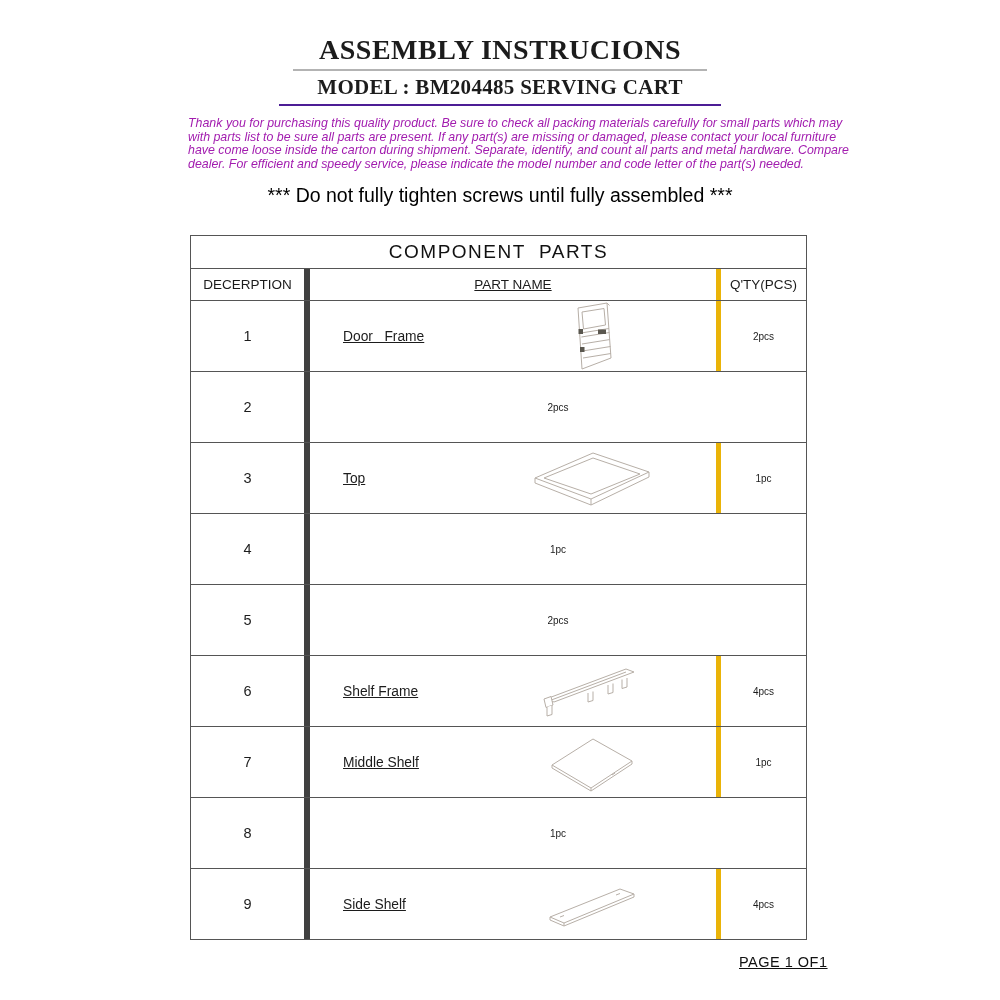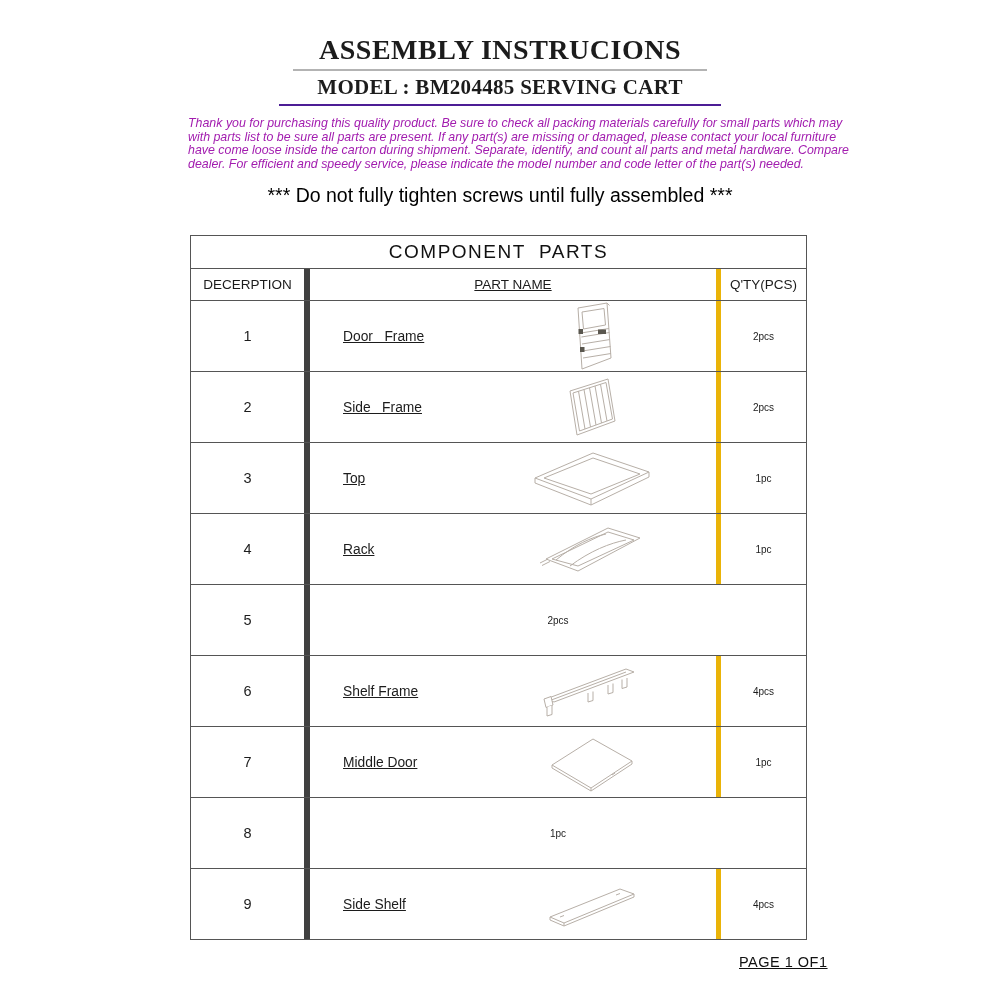--- a/index.html
+++ b/index.html
@@ -116,35 +116,20 @@
               <rect x="33" y="28.5" width="8" height="4.5"></rect>
             </g>
           </svg>
         </span>
       </div>
       <div class="c3">2pcs</div>
     </div>
 
     <div class="t-row">
       <div class="c1">2</div>
-      <div class="c2"><span>Side   Frame</span>
-        <span class="drawing">
-          <svg viewBox="0 0 62 62" width="62" height="62">
-            <g fill="none" stroke="#b7afa7" stroke-width="1">
-              <polygon points="9,15 47,3 54,45 16,59" fill="#fff"></polygon>
-              <polygon points="12,17 45,6.5 51.5,43 18.5,55"></polygon>
-              <line x1="17.5" y1="15.2" x2="24" y2="53"></line>
-              <line x1="23" y1="13.5" x2="29.5" y2="51"></line>
-              <line x1="28.5" y1="11.8" x2="35" y2="49"></line>
-              <line x1="34" y1="10" x2="40.5" y2="47"></line>
-              <line x1="39.5" y1="8.3" x2="46" y2="45"></line>
-            </g>
-          </svg>
-        </span>
-      </div>
       <div class="c3">2pcs</div>
     </div>
 
     <div class="t-row">
       <div class="c1">3</div>
       <div class="c2"><span>Top</span>
         <span class="drawing">
           <svg viewBox="0 0 122 58" width="122" height="58">
             <g fill="none" stroke="#b7afa7" stroke-width="1">
               <polygon points="4,29 62,4 118,23 60,50" fill="#fff"></polygon>
@@ -152,33 +137,20 @@
               <path d="M4,29 L4,34 L60,56 L118,28 L118,23 M60,50 L60,56"></path>
             </g>
           </svg>
         </span>
       </div>
       <div class="c3">1pc</div>
     </div>
 
     <div class="t-row">
       <div class="c1">4</div>
-      <div class="c2"><span>Rack</span>
-        <span class="drawing">
-          <svg viewBox="0 0 108 60" width="108" height="60">
-            <g fill="none" stroke="#b7afa7" stroke-width="1">
-              <polygon points="8,40 70,9 102,19 40,52" fill="#fff"></polygon>
-              <polygon points="14,40 70,13 96,21 40,47"></polygon>
-              <path d="M18,41 C36,26 54,18 68,15"></path>
-              <path d="M32,47 C52,32 72,24 88,21"></path>
-              <path d="M2,44 L10,40 M4,46.5 L12,42.5"></path>
-            </g>
-          </svg>
-        </span>
-      </div>
       <div class="c3">1pc</div>
     </div>
 
     <div class="t-row">
       <div class="c1">5</div>
       <div class="c3">2pcs</div>
     </div>
 
     <div class="t-row">
       <div class="c1">6</div>
@@ -195,21 +167,21 @@
               <path d="M86,18.5 L86,27.5 L91,26 L91,17" fill="#fff"></path>
             </g>
           </svg>
         </span>
       </div>
       <div class="c3">4pcs</div>
     </div>
 
     <div class="t-row">
       <div class="c1">7</div>
-      <div class="c2"><span>Middle Door</span>
+      <div class="c2"><span>Middle Shelf</span>
         <span class="drawing">
           <svg viewBox="0 0 88 62" width="88" height="62">
             <g fill="none" stroke="#b7afa7" stroke-width="1">
               <polygon points="4,34 45,8 84,30 43,57" fill="#fff"></polygon>
               <path d="M4,34 L4,37 L43,60 L84,33 L84,30 M43,57 L43,60"></path>
               <line x1="64" y1="44" x2="67" y2="42"></line>
             </g>
           </svg>
         </span>
       </div>

